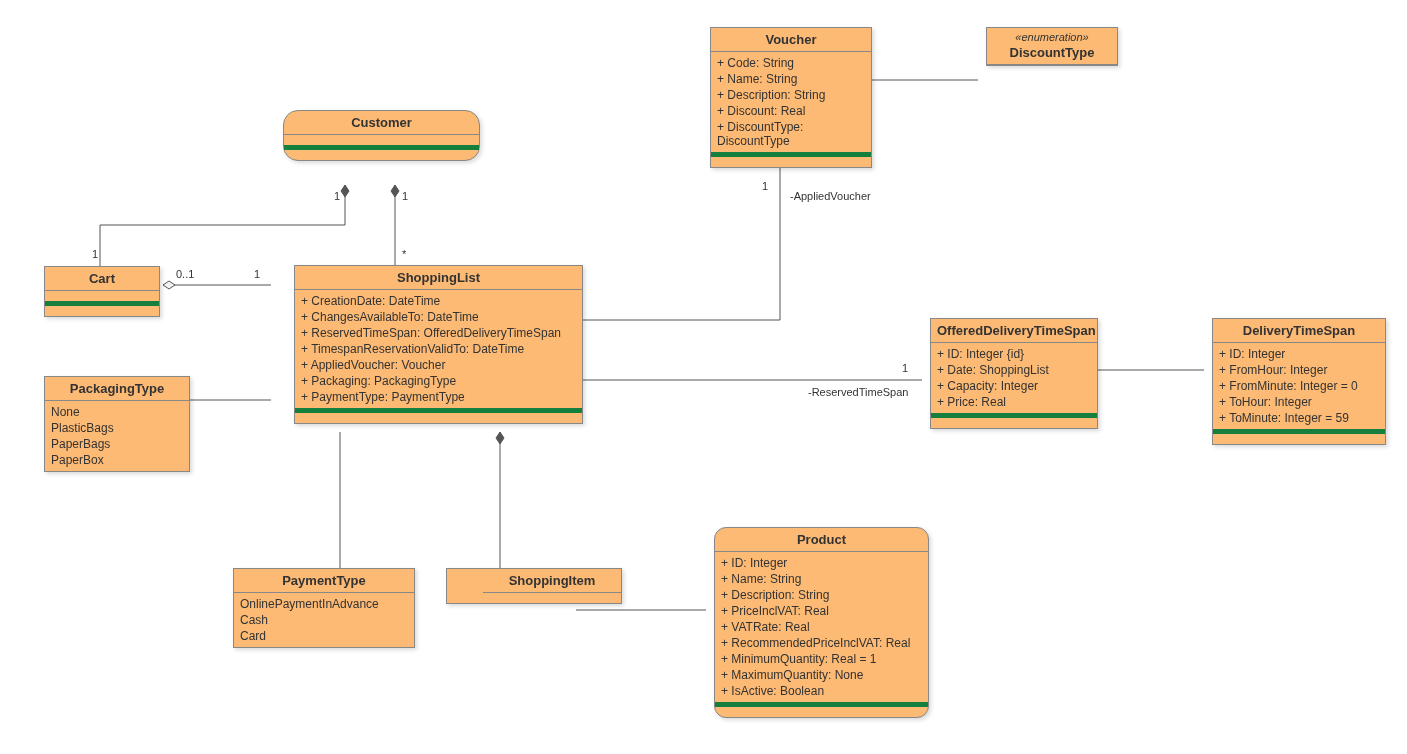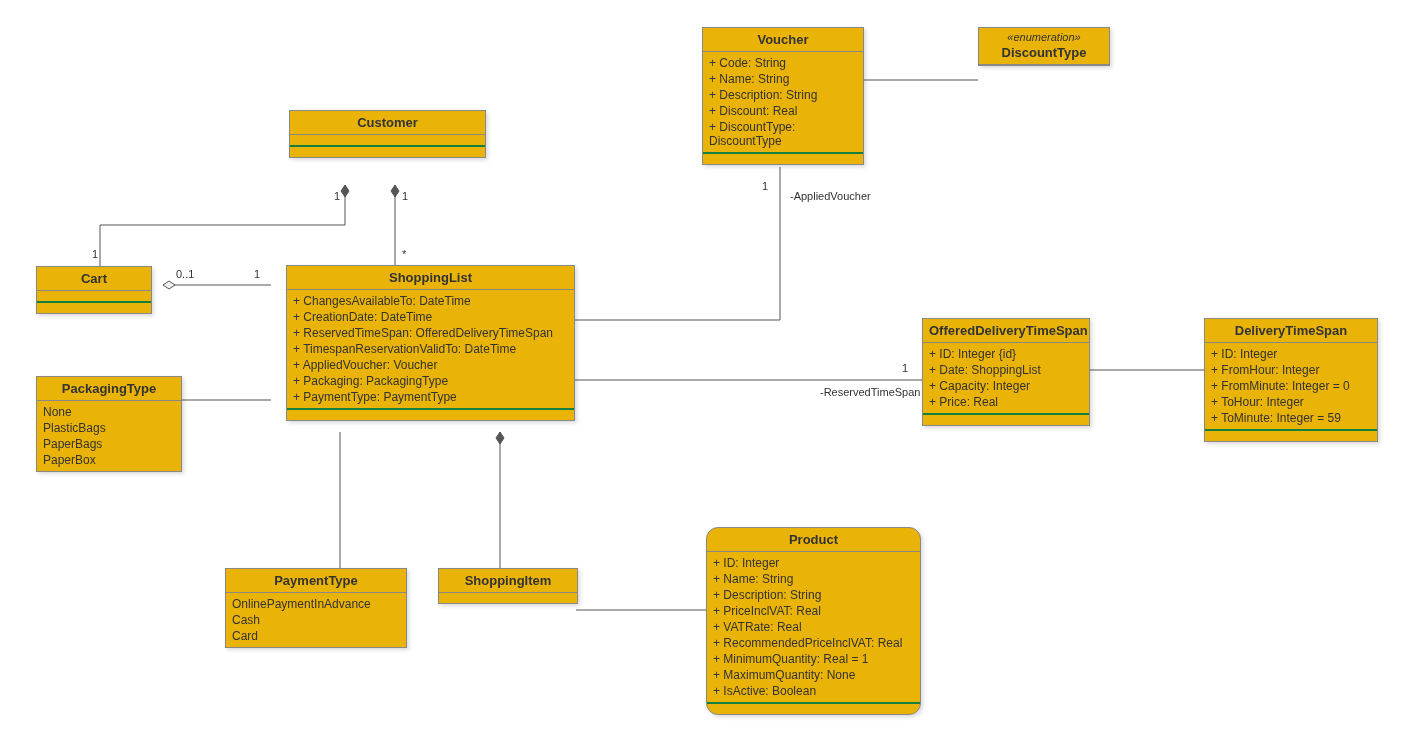--- a/index.html
+++ b/index.html
@@ -7,40 +7,41 @@
     font-family: "Segoe UI", Arial, sans-serif;
     font-size: 12px;
     color: #333;
     background: #fff;
     width: 1407px;
     height: 754px;
     position: relative;
   }
   .uml-class {
     position: absolute;
-    background: #eab308;
+    background: #fdba74;
     border: 1px solid #888;
     box-shadow: 2px 2px 4px rgba(0,0,0,0.15);
+    margin-left: 8px;
   }
   .uml-title {
     font-weight: 600;
     text-align: center;
     padding: 4px 6px;
     border-bottom: 1px solid #888;
     font-size: 13px;
   }
   .uml-stereotype {
     font-style: italic;
     font-size: 11px;
     text-align: center;
     padding-top: 3px;
     margin-bottom: -2px;
   }
   .uml-compartment {
-    border-bottom: 2px solid #15803d;
+    border-bottom: 5px solid #15803d;
     padding: 3px 6px;
     min-height: 4px;
   }
   .uml-compartment:last-child { border-bottom: none; }
   .attr-line { padding: 1px 0; white-space: nowrap; }
   svg.connectors {
     position: absolute;
     left: 0; top: 0;
     width: 1407px; height: 754px;
     pointer-events: none;
@@ -94,39 +95,39 @@
 <div class="conn-label" style="left:334px; top:190px;">1</div>
 <div class="conn-label" style="left:92px;  top:248px;">1</div>
 <div class="conn-label" style="left:402px; top:190px;">1</div>
 <div class="conn-label" style="left:402px; top:248px;">*</div>
 <div class="conn-label" style="left:176px; top:268px;">0..1</div>
 <div class="conn-label" style="left:254px; top:268px;">1</div>
 <div class="conn-label" style="left:565px; top:303px;">*</div>
 <div class="conn-label" style="left:762px; top:180px;">1</div>
 <div class="conn-label" style="left:790px; top:190px;">-AppliedVoucher</div>
 <div class="conn-label" style="left:902px; top:362px;">1</div>
-<div class="conn-label" style="left:808px; top:386px;margin-left:12px;">-ReservedTimeSpan</div>
-
-<div class="uml-class" style="left:289px; top:110px; width:195px;">
+<div class="conn-label" style="left:808px; top:386px;">-ReservedTimeSpan</div>
+
+<div class="uml-class" style="left:275px; top:110px; width:195px;border-radius:15px;">
   <div class="uml-title">Customer</div>
   <div class="uml-compartment"></div>
   <div class="uml-compartment"></div>
 </div>
 
 <div class="uml-class" style="left:36px; top:266px; width:114px;">
   <div class="uml-title">Cart</div>
   <div class="uml-compartment"></div>
   <div class="uml-compartment"></div>
 </div>
 
 <div class="uml-class" style="left:286px; top:265px; width:287px;">
   <div class="uml-title">ShoppingList</div>
   <div class="uml-compartment">
+    <div class="attr-line">+ CreationDate: DateTime</div>
     <div class="attr-line">+ ChangesAvailableTo: DateTime</div>
-    <div class="attr-line">+ CreationDate: DateTime</div>
     <div class="attr-line">+ ReservedTimeSpan: OfferedDeliveryTimeSpan</div>
     <div class="attr-line">+ TimespanReservationValidTo: DateTime</div>
     <div class="attr-line">+ AppliedVoucher: Voucher</div>
     <div class="attr-line">+ Packaging: PackagingType</div>
     <div class="attr-line">+ PaymentType: PaymentType</div>
   </div>
   <div class="uml-compartment"></div>
 </div>
 
 <div class="uml-class" style="left:36px; top:376px; width:144px;">
@@ -141,21 +142,21 @@
 
 <div class="uml-class" style="left:225px; top:568px; width:180px;">
   <div class="uml-title">PaymentType</div>
   <div class="uml-compartment">
     <div class="attr-line">OnlinePaymentInAdvance</div>
     <div class="attr-line">Cash</div>
     <div class="attr-line">Card</div>
   </div>
 </div>
 
-<div class="uml-class" style="left:438px; top:568px; width:138px;">
+<div class="uml-class" style="left:438px; top:568px; width:138px;padding-left:36px;">
   <div class="uml-title">ShoppingItem</div>
   <div class="uml-compartment"></div>
 </div>
 
 <div class="uml-class" style="left:706px; top:527px; width:213px;border-radius:12px;">
   <div class="uml-title">Product</div>
   <div class="uml-compartment">
     <div class="attr-line">+ ID: Integer</div>
     <div class="attr-line">+ Name: String</div>
     <div class="attr-line">+ Description: String</div>

